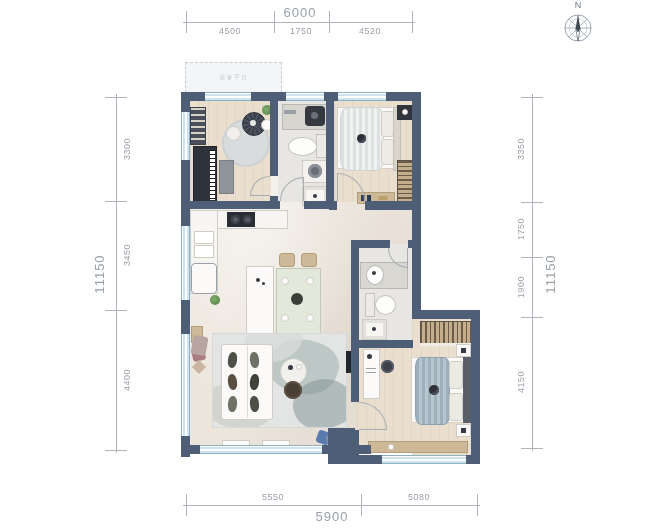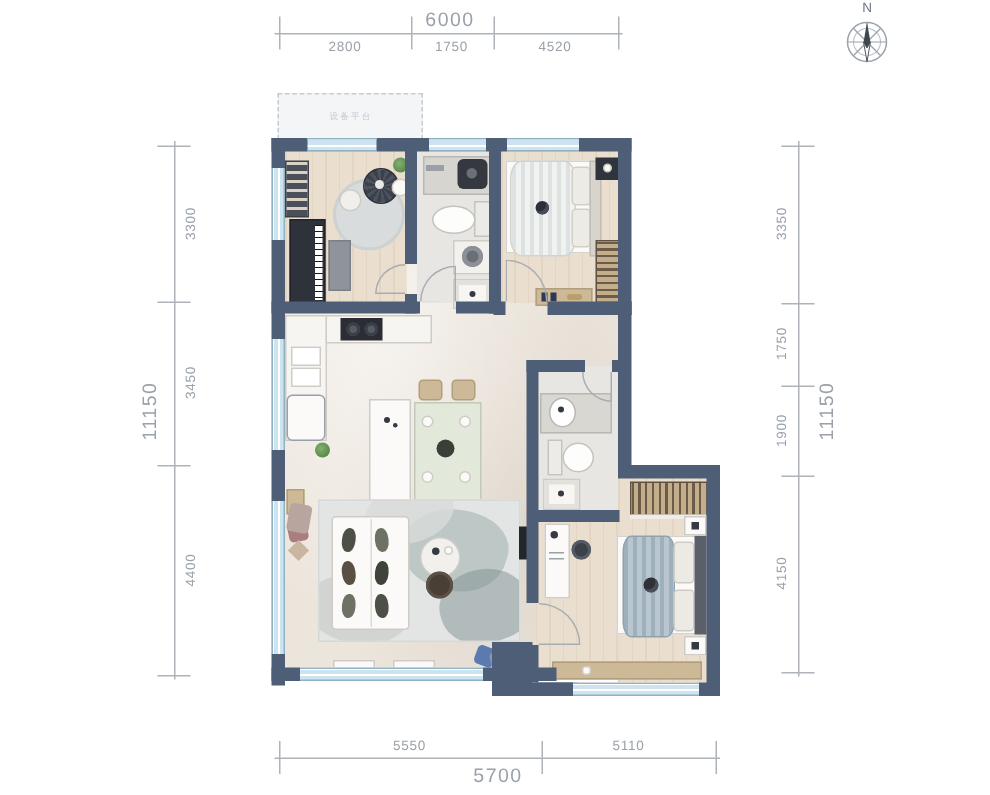--- a/index.html
+++ b/index.html
@@ -45,31 +45,31 @@
 <body>
 
 <div class="stage">
 
   <div class="dt big" style="left:270px;top:6px;width:60px;">6000</div>
   <div class="dl" style="left:183px;top:22px;width:232px;height:1px;"></div>
   <div class="dl" style="left:186px;top:11px;width:1px;height:22px;"></div>
   <div class="dl" style="left:274px;top:11px;width:1px;height:22px;"></div>
   <div class="dl" style="left:329px;top:11px;width:1px;height:22px;"></div>
   <div class="dl" style="left:412px;top:11px;width:1px;height:22px;"></div>
-  <div class="dt" style="left:210px;top:26px;width:40px;">2800</div>
+  <div class="dt" style="left:210px;top:26px;width:40px;">4500</div>
   <div class="dt" style="left:281px;top:26px;width:40px;">1750</div>
   <div class="dt" style="left:350px;top:26px;width:40px;">4520</div>
 
   <div class="dl" style="left:183px;top:505px;width:297px;height:1px;"></div>
   <div class="dl" style="left:186px;top:494px;width:1px;height:22px;"></div>
   <div class="dl" style="left:361px;top:494px;width:1px;height:22px;"></div>
   <div class="dl" style="left:477px;top:494px;width:1px;height:22px;"></div>
   <div class="dt" style="left:253px;top:492px;width:40px;">5550</div>
-  <div class="dt" style="left:399px;top:492px;width:40px;">5110</div>
-  <div class="dt big" style="left:302px;top:510px;width:60px;">5700</div>
+  <div class="dt" style="left:399px;top:492px;width:40px;">5080</div>
+  <div class="dt big" style="left:302px;top:510px;width:60px;">5900</div>
 
   <div class="dl" style="left:116px;top:94px;width:1px;height:359px;"></div>
   <div class="dl" style="left:105px;top:97px;width:22px;height:1px;"></div>
   <div class="dl" style="left:105px;top:201px;width:22px;height:1px;"></div>
   <div class="dl" style="left:105px;top:310px;width:22px;height:1px;"></div>
   <div class="dl" style="left:105px;top:450px;width:22px;height:1px;"></div>
   <div class="dt rot" style="left:107px;top:144px;width:40px;">3300</div>
   <div class="dt rot" style="left:107px;top:250px;width:40px;">3450</div>
   <div class="dt rot" style="left:107px;top:375px;width:40px;">4400</div>
   <div class="dt big rot" style="left:70px;top:267px;width:60px;">11150</div>

